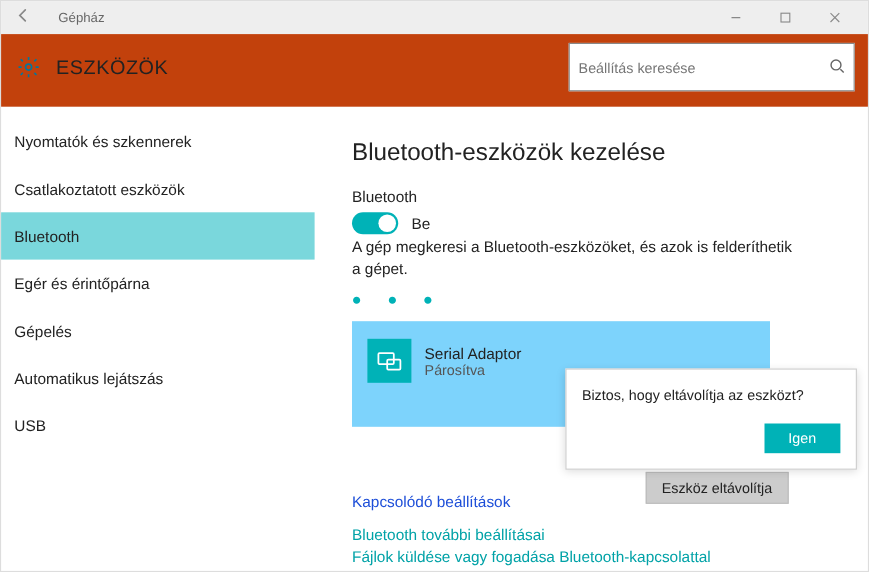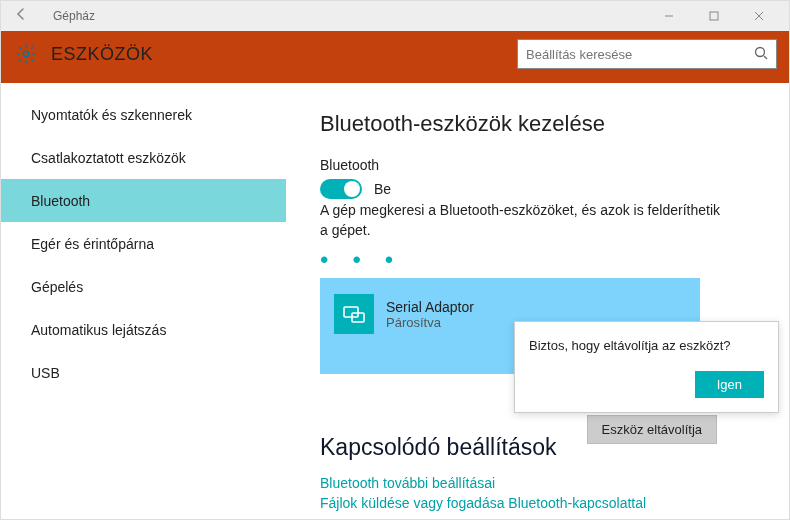--- a/index.html
+++ b/index.html
@@ -6,26 +6,26 @@
   body { width: 790px; height: 520px; background: #fff; overflow: hidden; }
   .window { width: 100%; height: 100%; display: flex; flex-direction: column; border: 1px solid #ddd; }
   .titlebar { height: 30px; background: #eeeeee; display: flex; align-items: center; padding: 0 8px; color: #666; font-size: 12px; }
   .titlebar .back { width: 24px; text-align: center; font-size: 16px; color: #888; }
   .titlebar .title { margin-left: 20px; }
   .titlebar .winctl { margin-left: auto; display: flex; gap: 0; }
   .titlebar .winbtn { width: 45px; height: 30px; display: flex; align-items: center; justify-content: center; color: #888; font-size: 12px; }
   .hdr { background: #c2410c; display: flex; align-items: center; padding: 8px 12px 14px 12px; }
   .hdr .gear { width: 22px; height: 22px; margin-right: 14px; margin-left: 2px; display:flex; align-items:center; justify-content:center; }
   .hdr .apptitle { font-size: 18px; letter-spacing: 0.5px; color: #222; }
-  .hdr .search { margin-left: auto; width: 260px; height: 30px; border: 1px solid #888; background: #fff; display: flex; align-items: center; padding: 12px 8px; font-size: 13px; color: #666; }
+  .hdr .search { margin-left: auto; width: 260px; height: 44px; border: 1px solid #888; background: #fff; display: flex; align-items: center; padding: 12px 8px; font-size: 13px; color: #666; }
   .hdr .search input { border: none; outline: none; flex: 1; font-size: 13px; color: #333; background: transparent; }
   .hdr .search .sicon { color: #666; }
   .body { flex: 1; display: flex; min-height: 0; }
   .sidebar { width: 285px; border-right: 0; padding-top: 10px; }
-  .sbitem { height: 43px; display: flex; align-items: center; padding-left: 30px; font-size: 14px; color: #222; }
+  .sbitem { height: 43px; display: flex; align-items: center; padding-left: 12px; font-size: 14px; color: #222; }
   .sbitem.sel { background: #7ad7dc; }
   .content { flex: 1; padding: 28px 22px 10px 34px; position: relative; overflow: hidden; }
   h1.page { font-size: 22px; font-weight: 400; color: #222; margin-bottom: 20px; }
   .subh { font-size: 14px; color: #222; margin-bottom: 6px; }
   .togglerow { display: flex; align-items: center; gap: 12px; margin-bottom: 2px; }
   .toggle { width: 42px; height: 20px; border-radius: 10px; background: #00b2b7; position: relative; }
   .toggle .knob { position: absolute; right: 2px; top: 2px; width: 16px; height: 16px; border-radius: 50%; background: #fff; }
   .toglabel { font-size: 14px; color: #222; }
   .desc { font-size: 14px; color: #222; line-height: 1.4; max-width: 410px; }
   .dots { margin-top: 6px; font-size: 24px; color: #00b2b7; letter-spacing: 24px; }
@@ -34,21 +34,21 @@
   .devicon { width: 40px; height: 40px; background: #00b2b7; display:flex; align-items:center; justify-content:center; }
   .devicon svg { stroke: #fff; fill: none; }
   .devname { font-size: 14px; color: #222; }
   .devstatus { font-size: 13px; color: #555; }
   .rmbtn { position: absolute; right: 72px; top: 332px; background: #cccccc; border: 1px solid #bbb; font-size: 13px; color: #222; padding: 6px 14px; }
   .tooltip { position: absolute; top: 238px; right: 10px; width: 265px; background: #fff; border: 1px solid #ccc; box-shadow: 0 2px 8px rgba(0,0,0,0.15); padding: 16px 14px 14px 14px; }
   .tooltip .msg { font-size: 13px; color: #222; margin-bottom: 18px; }
   .tooltip .actions { display: flex; justify-content: flex-end; }
   .tooltip .yes { background: #00b2b7; color: #fff; border: none; font-size: 13px; padding: 6px 22px; }
   .rel { margin-top: 60px; }
-  h2.rel-title { font-size: 23px; font-weight: 400; color: #0f172a; margin-bottom: 14px; }
+  h2.rel-title { font-size: 14px; font-weight: 400; color: #1d4ed8; margin-bottom: 14px; }
   .link { font-size: 14px; color: #00a2a7; margin-bottom: 4px; display: block; }
 </style>
 </head>
 <body>
 
 <div class="window">
   <div class="titlebar">
     <div class="back">
       <svg width="14" height="14" viewBox="0 0 14 14">
           <path d="M9 2 L4 7 L9 12" stroke="#888" stroke-width="1.5" fill="none" stroke-linecap="round"></path>

